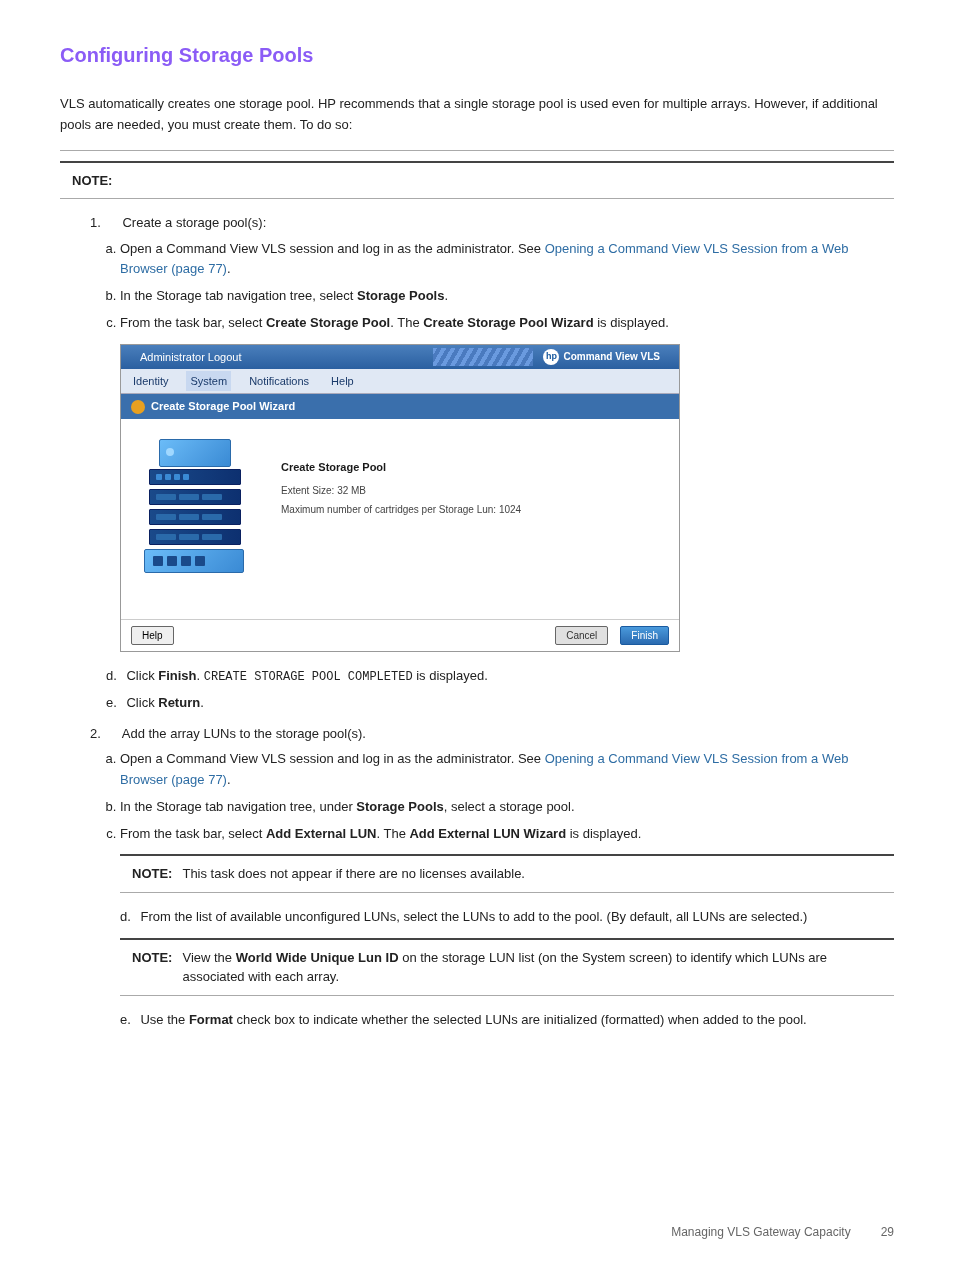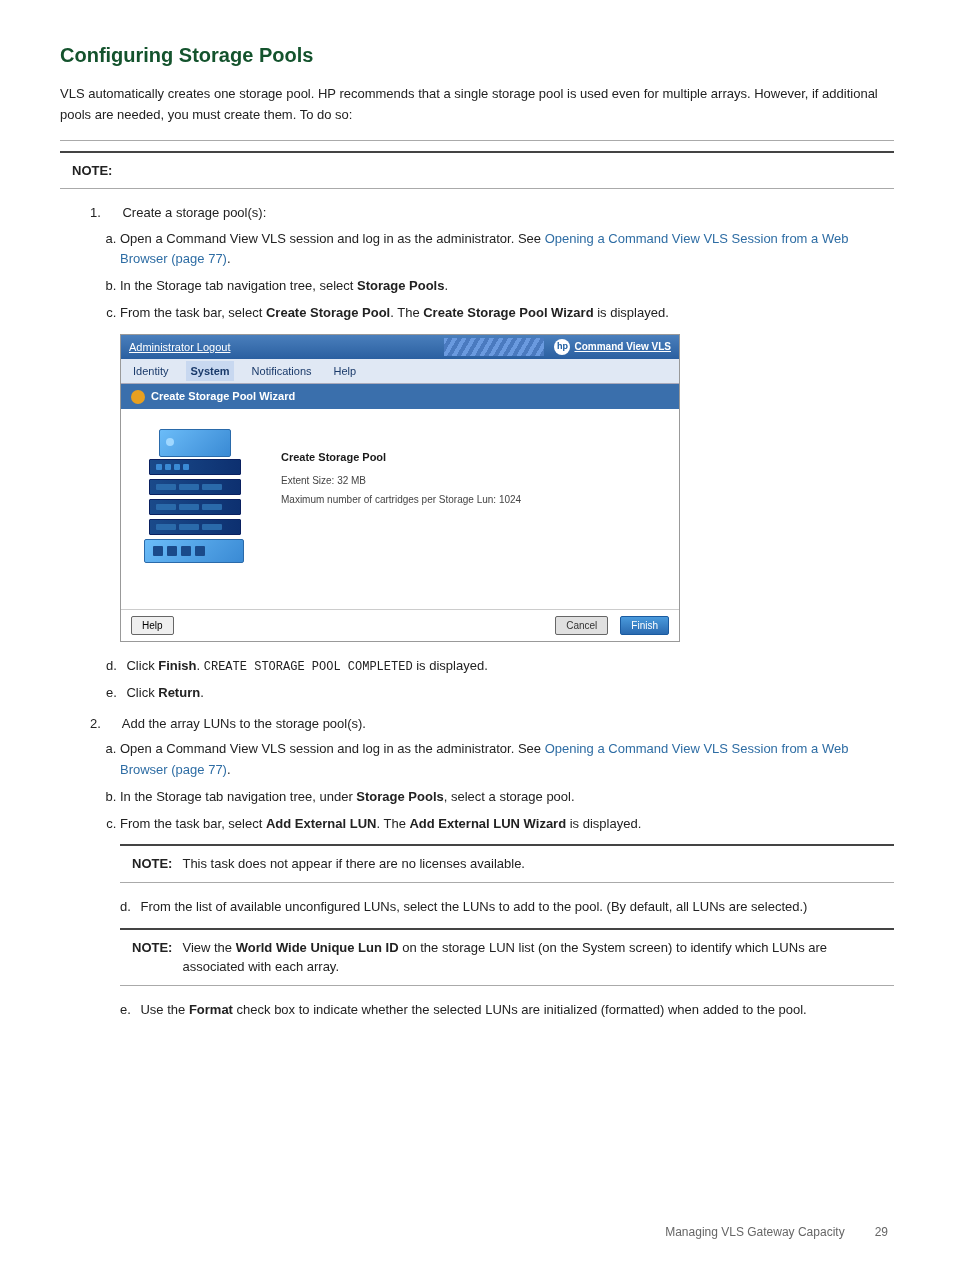--- a/index.html
+++ b/index.html
@@ -8,24 +8,24 @@
       font-size: 13px;
       background: #fff;
       color: #222;
       width: 954px;
       min-height: 1271px;
       padding: 40px 60px 60px 60px;
       line-height: 1.5;
     }
 
     h1.page-title {
-      color: #14532d;
+      color: #8b5cf6;
       font-size: 20px;
       font-weight: bold;
-      margin-bottom: 14px;
+      margin-bottom: 24px;
     }
 
     .intro-text {
       margin-bottom: 14px;
       font-size: 13px;
       line-height: 1.6;
     }
 
     hr.divider {
       border: none;
@@ -82,39 +82,38 @@
       margin: 10px 0 14px 0;
       background: #fff;
       padding: 0;
       width: 560px;
     }
 
     .ss-titlebar {
       background: linear-gradient(to bottom, #4a7fbc, #2a5fa0);
       color: #fff;
       font-size: 11px;
-      padding: 3px 8px;
+      padding: 3px 19px;
       display: flex;
       justify-content: space-between;
       align-items: center;
-      text-decoration: underline;
     }
 
     .ss-nav {
       background: #e0e8f4;
       padding: 2px 8px;
       display: flex;
       gap: 14px;
       font-size: 11px;
       color: #1a3a6a;
       border-bottom: 1px solid #aab;
     }
 
     .ss-nav span { cursor: pointer; padding: 2px 4px; }
-    .ss-nav span.active { font-weight: bold; background: #c8d8f0; }
+    .ss-nav span.active { font-weight: normal; background: #c8d8f0; }
 
     .ss-wizard-bar {
       background: #3a6fac;
       color: #fff;
       font-size: 11px;
       font-weight: bold;
       padding: 4px 10px;
       display: flex;
       align-items: center;
       gap: 6px;
@@ -416,16 +415,16 @@
     <ol class="sub-list" style="list-style:none; margin-left:30px;">
 
       <li style="margin-bottom:6px;">
         <span style="margin-right:6px;">e.</span>
         <span>Use the <strong>Format</strong> check box to indicate whether the selected LUNs are initialized (formatted) when added to the pool.</span>
       </li>
     </ol>
   </li>
 </ol>
 
-<div style="position:fixed; bottom:30px; left:0; right:6px; display:flex; justify-content:flex-end; padding:0 60px; font-size:12px; color:#666;">
+<div style="position:fixed; bottom:30px; left:0; right:0; display:flex; justify-content:flex-end; padding:0 60px; font-size:12px; color:#666;">
   <span style="margin-right:30px;">Managing VLS Gateway Capacity</span>
   <span>29</span>
 </div>
 
 </body></html>

